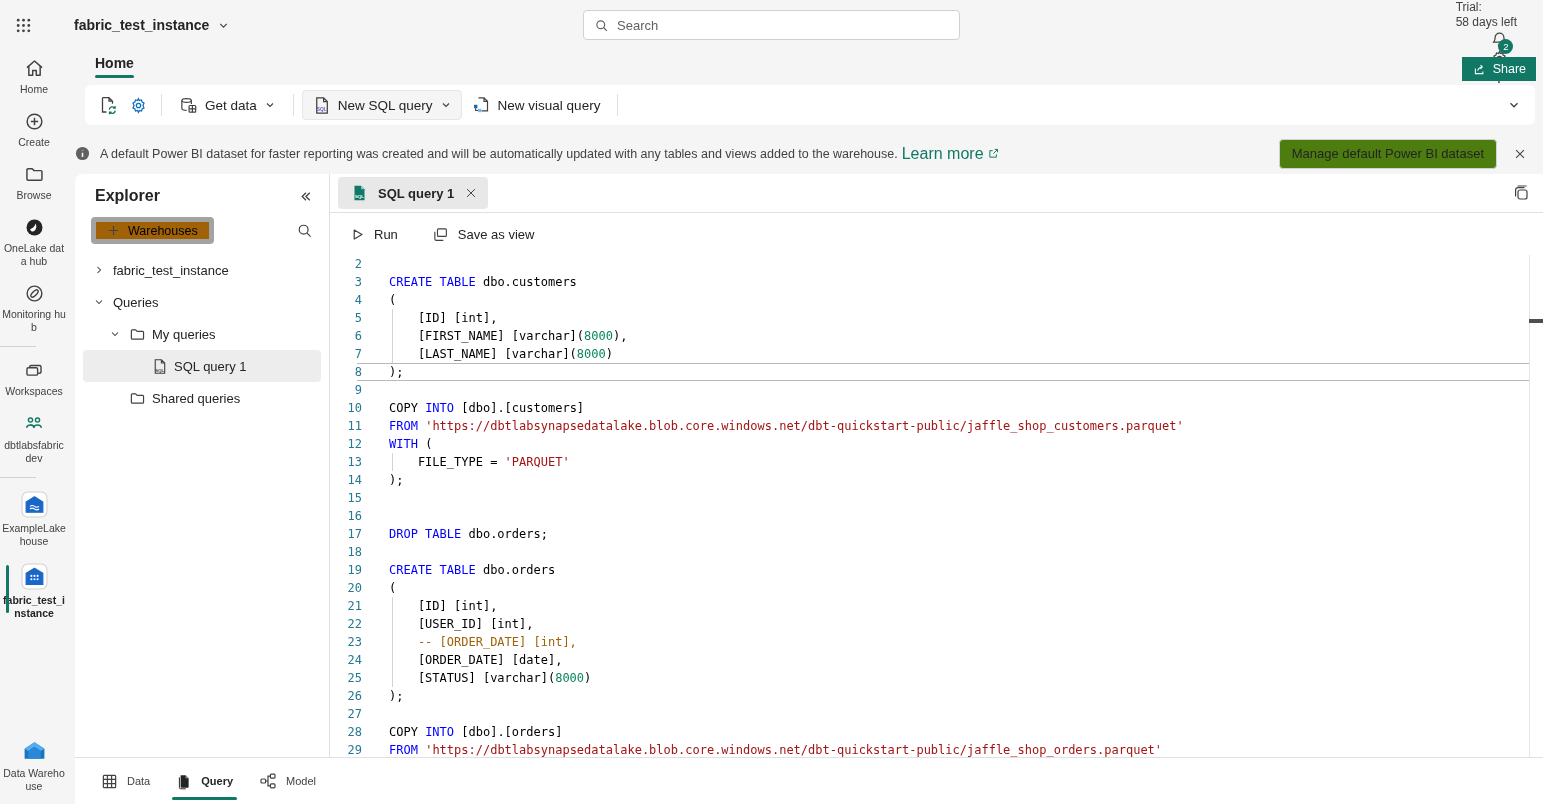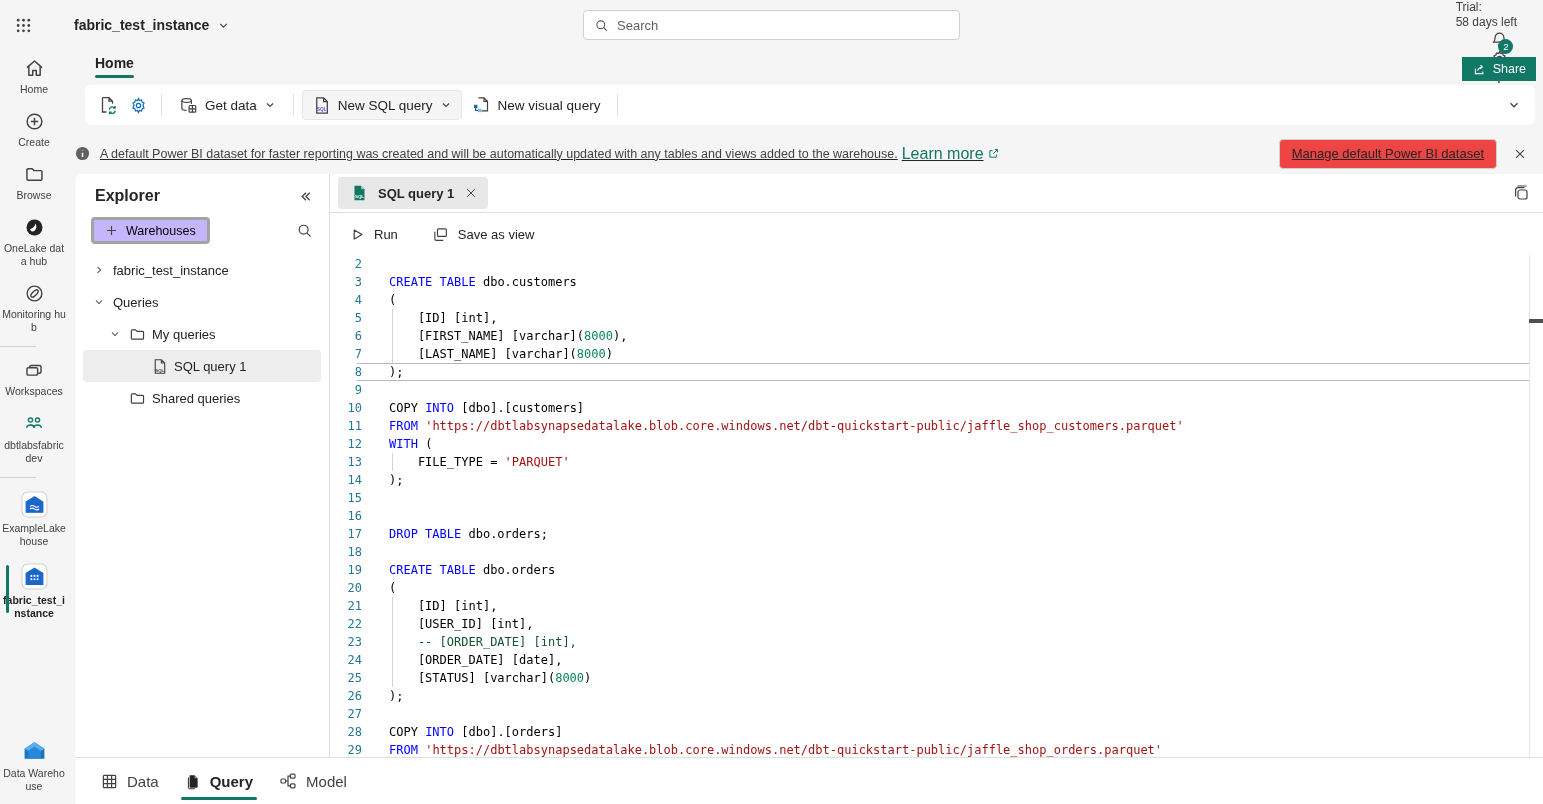--- a/index.html
+++ b/index.html
@@ -37,35 +37,35 @@
   .home-tab::after { content:""; position:absolute; left:0; right:0; bottom:-7px; height:3px; border-radius:2px; background:#117865; }
   .share-btn { position:absolute; right:7px; top:7px; height:24px; background:#117865; color:#fff; border:none; border-radius:0; font-size:12.5px; font-family:"Liberation Sans",sans-serif; display:flex; align-items:center; gap:6px; padding:0 10px; cursor:pointer; }
   .ribbon { position:absolute; left:85px; top:85px; width:1450px; height:40px; background:#fff; border-radius:6px; display:flex; align-items:center; padding:0 8px; }
   .rb-iconbtn { width:30px; height:30px; border-radius:4px; display:flex; align-items:center; justify-content:center; cursor:pointer; }
   .rb-div { width:1px; height:22px; background:#e0e0e0; margin:0 8px; }
   .rb-btn { display:flex; align-items:center; gap:7px; height:30px; padding:0 9px; border-radius:4px; font-size:13.5px; cursor:pointer; white-space:nowrap; }
   .rb-btn.highlight { background:#f5f5f5; border:1px solid #e6e6e6; }
   .ribbon-collapse { position:absolute; right:14px; top:13px; cursor:pointer; }
 
   
-  .banner { position:absolute; left:75px; right:8px; top:133px; height:41px; display:flex; align-items:center;text-decoration:underline; }
+  .banner { position:absolute; left:75px; right:8px; top:133px; height:41px; display:flex; align-items:center; }
   .banner-text { font-size:12.5px; color:#424242; margin-left:10px; }
   .learn-more { color:#117865; text-decoration:none; margin-left:4px; cursor:pointer; }
   .lm-ext { display:inline-block; vertical-align:-2px; margin-left:3px; color:#117865; }
-  .manage-btn { margin-left:auto; height:30px; background:#ef4444; border:1px solid #d1d1d1; border-radius:4px; font-size:13px; font-family:"Liberation Sans",sans-serif; color:#242424; padding:0 12px; cursor:pointer; }
+  .manage-btn { margin-left:auto; height:30px; background:#4d7c0f; border:1px solid #d1d1d1; border-radius:4px; font-size:13px; font-family:"Liberation Sans",sans-serif; color:#242424; padding:0 12px; cursor:pointer; }
   .banner-close { width:30px; height:30px; display:flex; align-items:center; justify-content:center; margin-left:8px; cursor:pointer; color:#424242; }
 
   
   .workspace { position:absolute; left:75px; right:0; top:174px; bottom:47px; display:flex; background:#fff; border-radius:8px 0 0 0; overflow:hidden; }
   .explorer { width:255px; border-right:1px solid #e0e0e0; display:flex; flex-direction:column; background:#fff; }
   .exp-head { display:flex; align-items:center; justify-content:space-between; padding:13px 16px 10px 20px; }
   .exp-title { font-size:16px; font-weight:700; }
   .collapse-ic { cursor:pointer; color:#424242; }
   .exp-actions { display:flex; align-items:center; justify-content:space-between; padding:2px 16px 10px 16px; }
-  .wh-btn { display:flex; align-items:center; gap:8px; height:27px; border:3px solid #a3a3a3; background:#c4b5fd; border-radius:4px; font-size:12.5px; font-family:"Liberation Sans",sans-serif; padding:0 11px; cursor:pointer; }
+  .wh-btn { display:flex; align-items:center; gap:8px; height:27px; border:5px solid #a3a3a3; background:#a16207; border-radius:4px; font-size:12.5px; font-family:"Liberation Sans",sans-serif; padding:0 11px; cursor:pointer; }
   .tree { font-size:13px; }
   .tree-row { height:32px; display:flex; align-items:center; gap:6px; cursor:pointer; margin:0 8px; border-radius:4px; padding-right:4px; }
   .tree-row.selected { background:#ededed; }
   .tr-chev { width:16px; display:flex; justify-content:center; color:#424242; flex:none; }
   .tr-icon { display:flex; color:#424242; flex:none; }
   .tr-label { white-space:nowrap; overflow:hidden; text-overflow:ellipsis; }
 
   
   .qpanel { flex:1; display:flex; flex-direction:column; min-width:0; background:#fff; position:relative; }
   .tabstrip { height:39px; border-bottom:1px solid #e0e0e0; display:flex; align-items:flex-end; position:relative; }
@@ -82,25 +82,25 @@
   .code-line { display:flex; height:18px; line-height:18px; position:relative; white-space:pre; }
   .ln { width:32px; text-align:right; color:#237893; flex:none; user-select:none; }
   .lc { padding-left:27px; position:relative; color:#000; }
   .guide { position:absolute; left:30px; top:0; bottom:0; border-left:1px solid #d3d3d3; }
   .code-line.current::before { content:""; position:absolute; left:27px; right:14px; top:0; bottom:0; border-top:1px solid #b9b9b9; border-bottom:1px solid #b9b9b9; pointer-events:none; }
   .tk-k { color:#0000ff; }
   .tk-p { color:#000000; }
   .tk-n { color:#098658; }
   .tk-s { color:#a31515; }
   .tk-u { color:#a31515; }
-  .tk-c { color:#14532d; }
+  .tk-c { color:#a16207; }
 
   
   .bottombar { position:absolute; left:75px; right:0; bottom:0; height:47px; background:#fff; border-top:1px solid #e0e0e0; display:flex; align-items:center; padding-left:20px; gap:14px; }
-  .btab { height:47px; display:flex; align-items:center; gap:9px; padding:0 6px; font-size:15px; color:#424242; position:relative; cursor:pointer; }
+  .btab { height:47px; display:flex; align-items:center; gap:9px; padding:0 6px; font-size:11px; color:#424242; position:relative; cursor:pointer; }
   .btab.active { font-weight:700; color:#242424; }
   .btab.active::after { content:""; position:absolute; left:2px; right:2px; bottom:5px; height:3px; border-radius:2px; background:#117865; }
 </style>
 </head>
 <body>
 
 <div class="stage">
 
   <div class="topbar">
     <div class="waffle">

